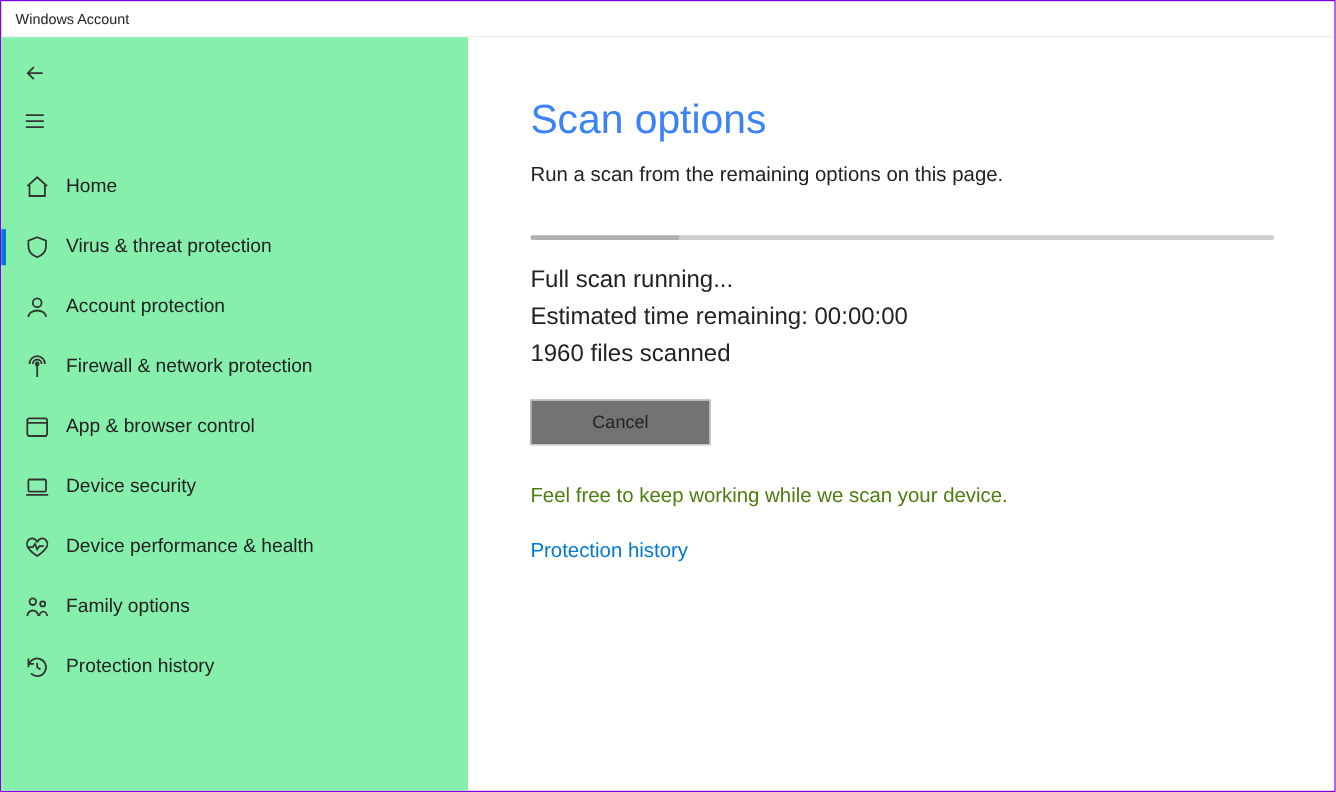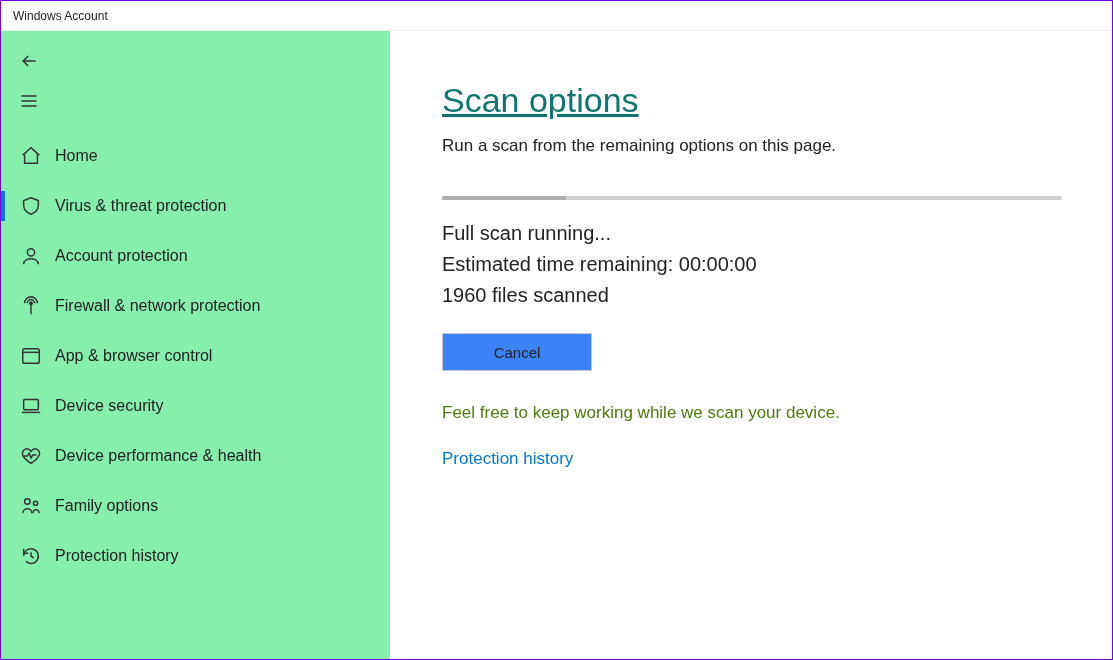--- a/index.html
+++ b/index.html
@@ -62,22 +62,21 @@
   .nav-item .icon { width: 24px; height: 24px; display: flex; align-items: center; justify-content: center;}
   .nav-item .label { margin-left: 12px; }
   .main {
     flex: 1;
     padding: 50px 50px 0 0;
     padding-left: 52px;
   }
   .page-title {
     font-size: 34px;
     font-weight: 400;
-    color: #0f766e;
-    text-decoration: underline;
+    color: #3b82f6;
   }
   .page-sub {
     margin-top: 16px;
     font-size: 17px;
     color: #222;
   }
   .scan-section { margin-top: 40px; }
   .progress {
     height: 4px;
     width: 620px;
@@ -90,21 +89,21 @@
     position: absolute;
     left: 0; top: 0; bottom: 0;
     width: 20%;
     background: #b0b0b0;
   }
   .status-lines { margin-top: 18px; font-size: 20px; color: #222; line-height: 1.55; }
   .cancel-btn {
     margin-top: 22px;
     width: 150px;
     height: 38px;
-    background: #3b82f6;
+    background: #737373;
     border: 1px solid #c8c8c8;
     font-size: 15px;
     color: #222;
     cursor: pointer;
   }
   .note { margin-top: 32px; font-size: 17px; color: #4d7c0f; }
   .link { margin-top: 26px; font-size: 17px; color: #0078d4; cursor: pointer; display: inline-block; }
   svg { display: block; }
 </style>
 </head>

